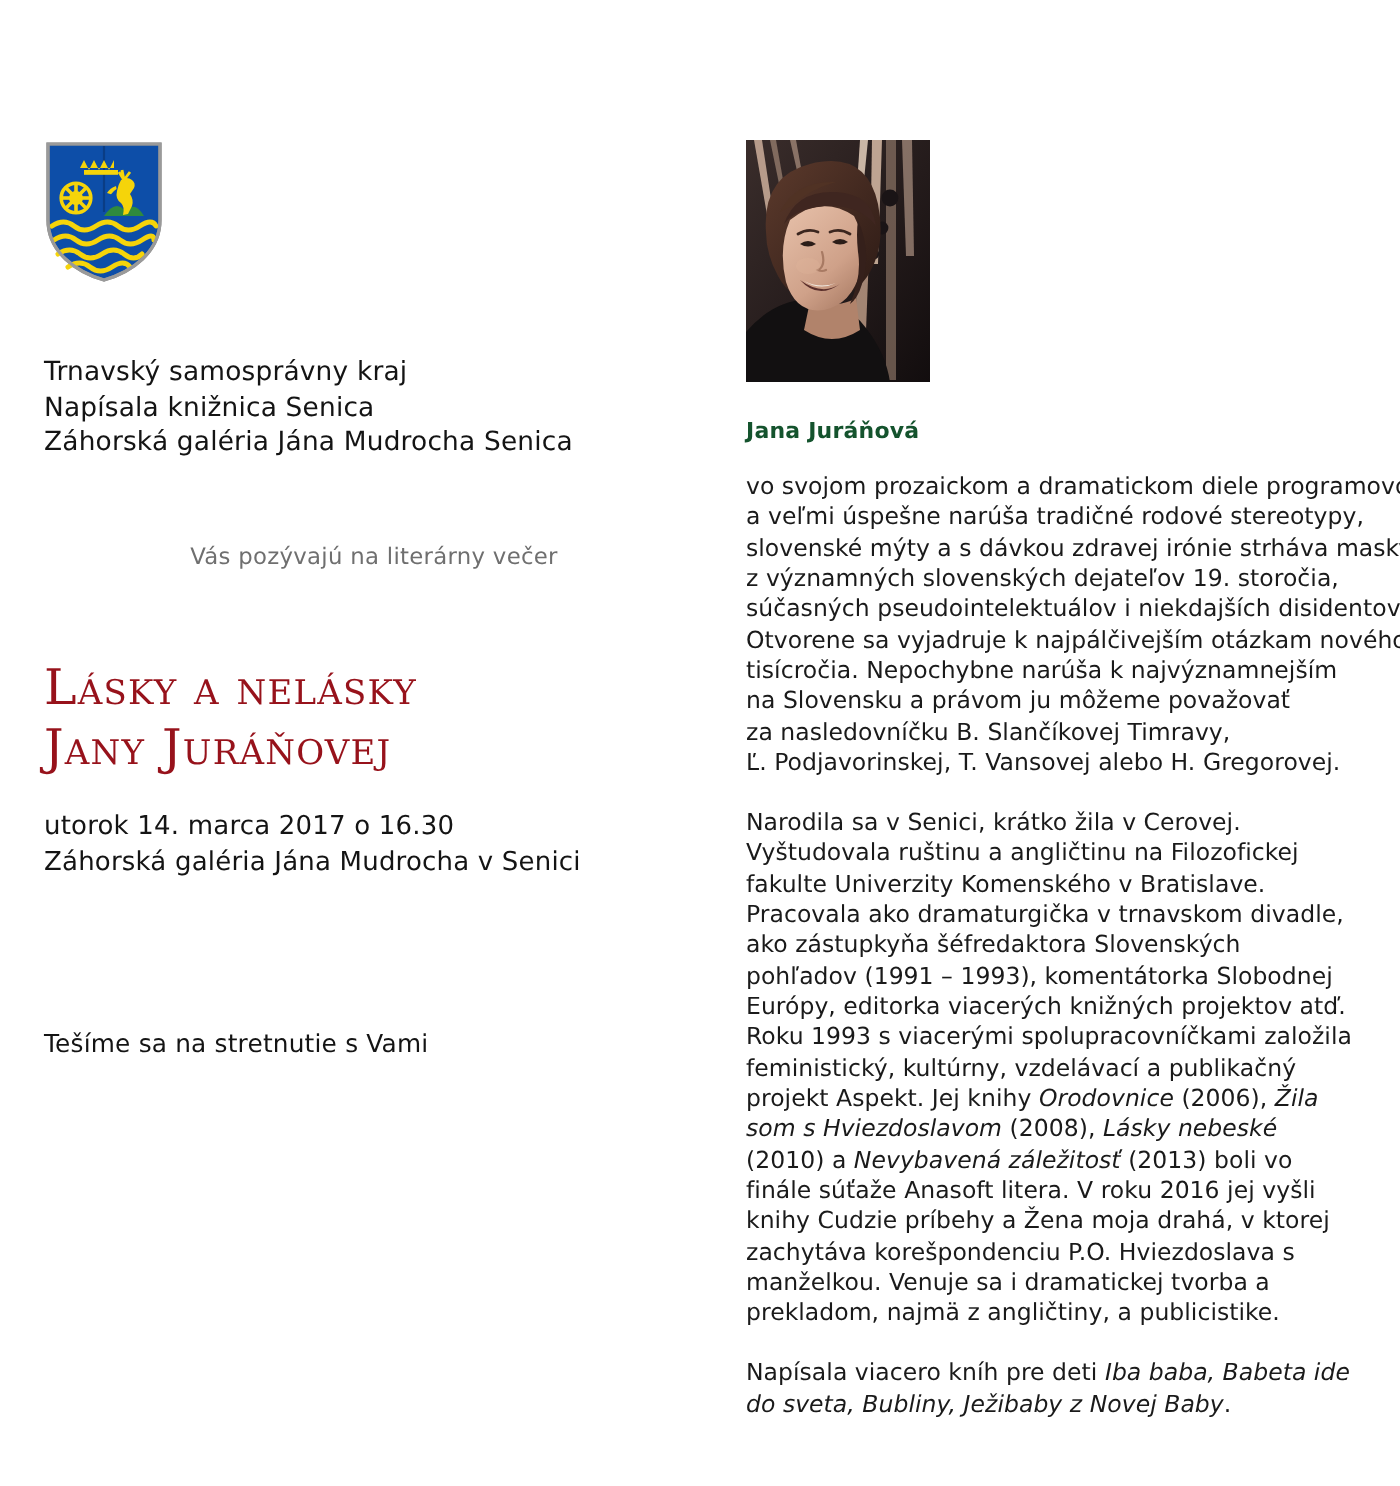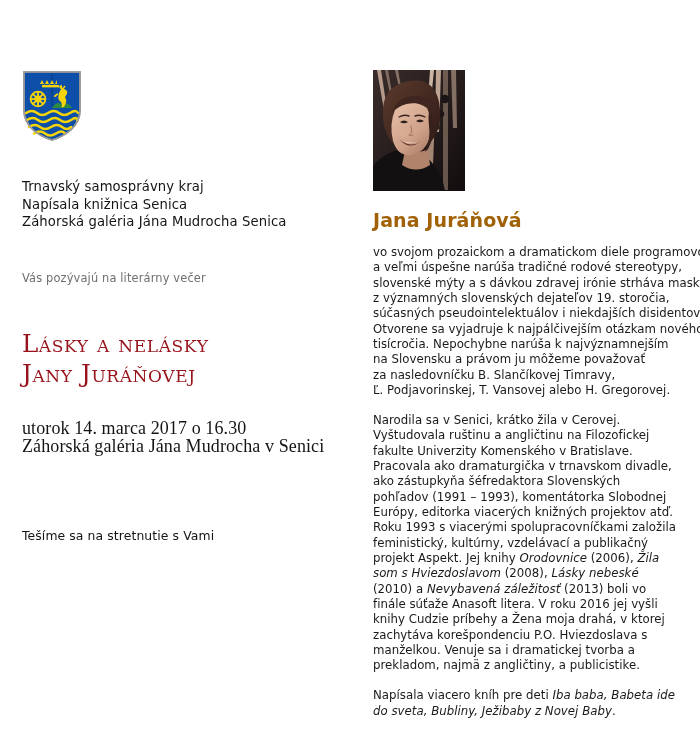--- a/index.html
+++ b/index.html
@@ -46,40 +46,40 @@
     color: #141414;
     margin-bottom: 40px;
   }
   .org-block div { white-space: nowrap; }
 
   .invite-line {
     font-size: 11.4px;
     color: #6f6f6f;
     letter-spacing: 0.15px;
     margin-bottom: 44px;
+    text-align: center;
   }
 
   .event-title {
     font-family: "DejaVu Serif", "Liberation Serif", serif;
     color: #97121b;
     font-size: 24.5px;
     line-height: 30px;
     font-variant: small-caps;
     letter-spacing: 0.6px;
-    margin-bottom: 30px;
+    margin-bottom: 16px;
   }
   .event-title div { white-space: nowrap; }
 
   .event-when {
-    font-size: 18px;
+    font-size: 13px;
     line-height: 18.4px;
     color: #141414;
     letter-spacing: 0.1px;
     margin-bottom: 72px;
-    font-family: Liberation Serif, serif;
   }
   .event-when div { white-space: nowrap; }
 
   .credits {
     font-size: 12.4px;
     line-height: 17.4px;
     color: #141414;
     margin-bottom: 54px;
   }
   .credits-row { display: flex; white-space: nowrap; }
@@ -104,23 +104,23 @@
     width: 92px;
     height: 121px;
     position: relative;
     overflow: hidden;
     background: #20191a;
     margin-bottom: 18px;
   }
   .portrait svg { display: block; width: 92px; height: 121px; }
 
   .person-name {
-    font-size: 19px;
+    font-size: 11px;
     font-weight: 600;
-    color: #a16207;
+    color: #14532d;
     letter-spacing: 0.1px;
     margin-bottom: 14px;
   }
 
   .bio {
     font-size: 11.75px;
     line-height: 15.35px;
     color: #1a1a1a;
     letter-spacing: 0.02px;
   }

